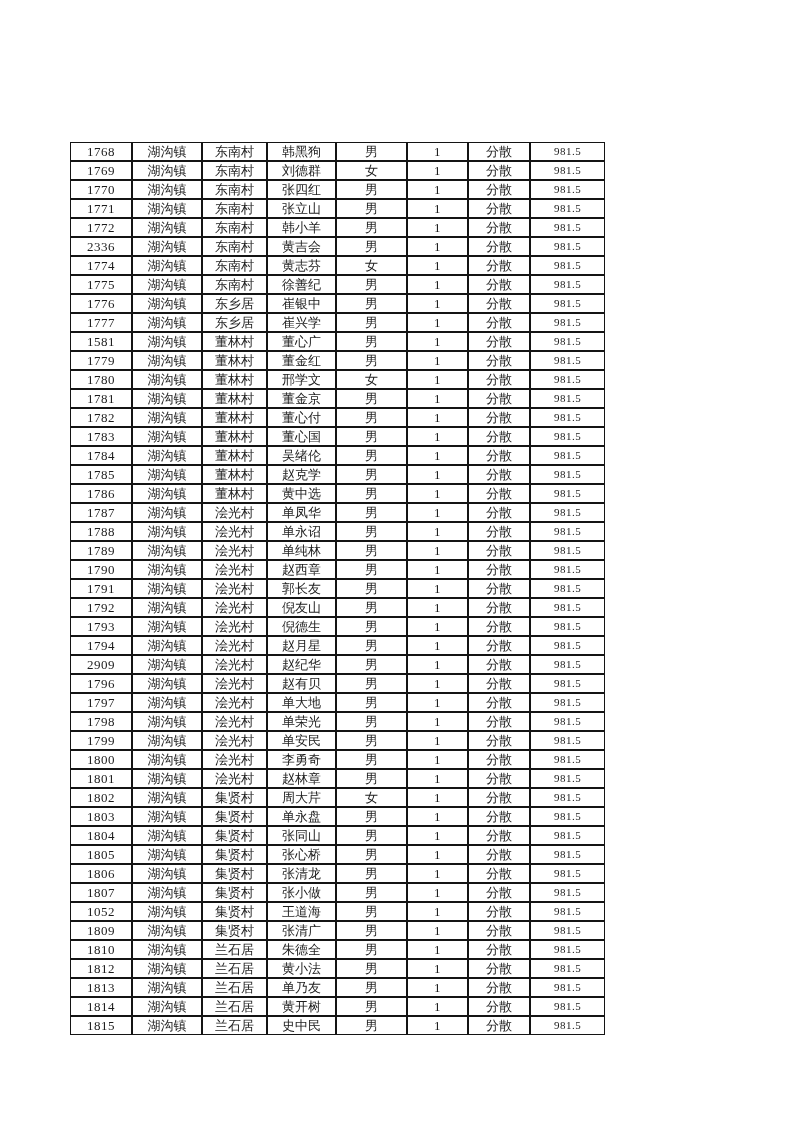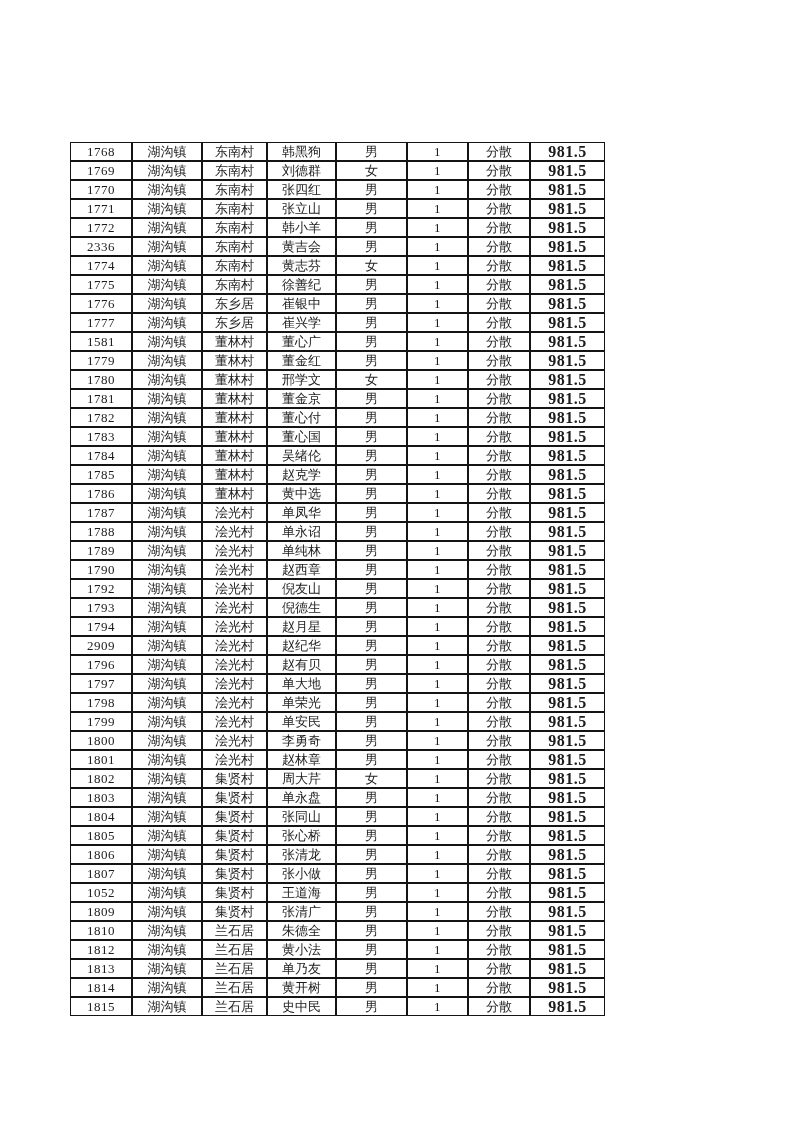--- a/index.html
+++ b/index.html
@@ -35,22 +35,21 @@
     line-height: 17px;
     color: #1c1c1c;
     white-space: nowrap;
     overflow: hidden;
     font-family: "Liberation Serif", "DejaVu Serif", serif;
   }
   table.roster td.num {
     letter-spacing: 0.5px;
   }
   table.roster td.amount {
-    font-size: 16px;
-    font-weight: bold;
+    font-size: 11px;
   }
 </style>
 </head>
 <body>
 
 <div class="page">
   <table class="roster">
     <colgroup>
       <col style="width:62px">
       <col style="width:70px">
@@ -286,20 +285,30 @@
     <td class="num">1790</td>
     <td>湖沟镇</td>
     <td>浍光村</td>
     <td>赵西章</td>
     <td>男</td>
     <td class="num">1</td>
     <td>分散</td>
     <td class="num amount">981.5</td>
   </tr>
         <tr>
+    <td class="num">1791</td>
+    <td>湖沟镇</td>
+    <td>浍光村</td>
+    <td>郭长友</td>
+    <td>男</td>
+    <td class="num">1</td>
+    <td>分散</td>
+    <td class="num amount">981.5</td>
+  </tr>
+        <tr>
     <td class="num">1792</td>
     <td>湖沟镇</td>
     <td>浍光村</td>
     <td>倪友山</td>
     <td>男</td>
     <td class="num">1</td>
     <td>分散</td>
     <td class="num amount">981.5</td>
   </tr>
         <tr>

